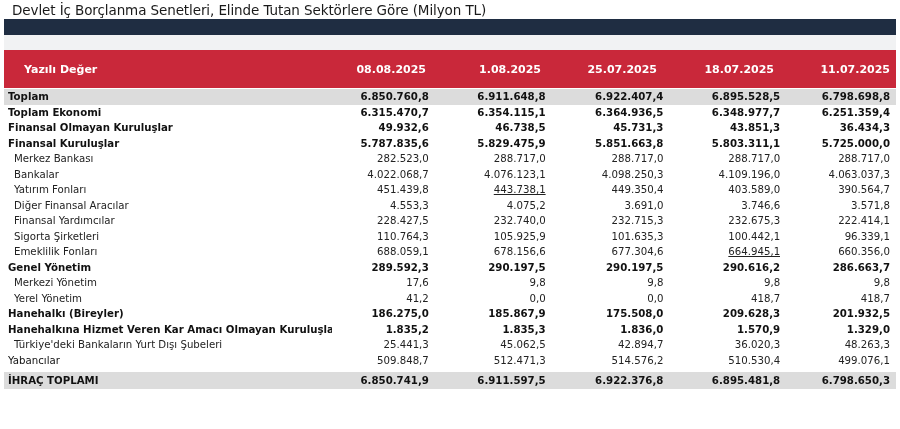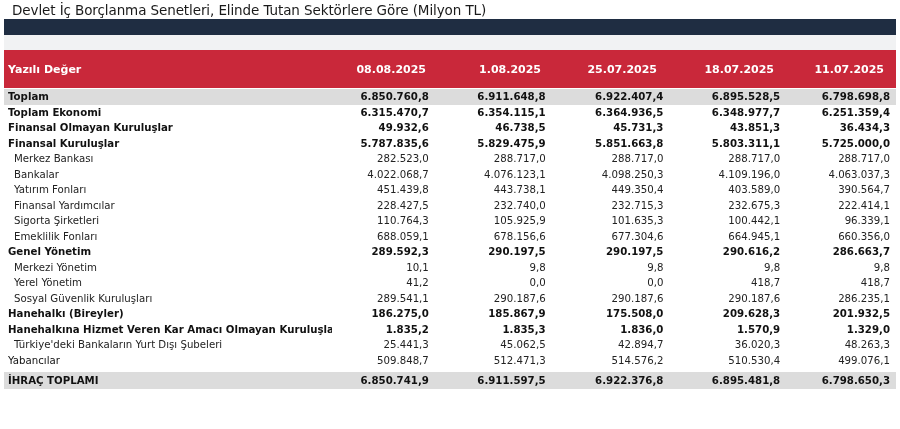--- a/index.html
+++ b/index.html
@@ -5,21 +5,21 @@
     html, body { margin: 0; padding: 0; background: #ffffff; }
     body { width: 900px; height: 429px; position: relative; overflow: hidden;
            font-family: "DejaVu Sans", sans-serif; color: #111; }
     .title { position: absolute; left: 12px; top: 2px; font-size: 13.5px; color: #1a1a1a;
              white-space: nowrap; letter-spacing: -0.1px; }
     .navbar { position: absolute; left: 4px; top: 19px; width: 892px; height: 16px; background: #1f2d42; }
     .grayband { position: absolute; left: 4px; top: 35px; width: 892px; height: 15px; background: #f1f2f3; }
     .header { position: absolute; left: 4px; top: 50px; width: 892px; height: 38px; background: #c9283a;
               color: #fff; font-weight: bold; font-size: 11px; }
     .header .cell { position: absolute; top: 13px; }
-    .header .label { left: 4px; }
+    .header .label { left: 20px; }
     table.data { position: absolute; left: 4px; top: 89px; width: 892px; border-collapse: collapse;
                  font-size: 10.2px; table-layout: fixed; }
     table.data td { padding: 0; height: 15.5px; line-height: 15.5px; white-space: nowrap; overflow: hidden; }
     table.data td.name { padding-left: 4px; }
     table.data td.num { text-align: right; }
     tr.bold td { font-weight: bold; }
     tr.shaded td { background: #dcdcdc; }
     tr.sub td.name { padding-left: 10px; color: #222; }
     tr.sub td.num, tr.plain td.num { color: #222; }
     tr.spacer td { height: 4px; line-height: 4px; }
@@ -31,21 +31,21 @@
 <div class="title">Devlet İç Borçlanma Senetleri, Elinde Tutan Sektörlere Göre (Milyon TL)</div>
 <div class="navbar"></div>
 <div class="grayband"></div>
 
 <div class="header">
   <span class="cell label">Yazılı Değer</span>
   <span class="cell" style="right:470px">08.08.2025</span>
   <span class="cell" style="right:355px">1.08.2025</span>
   <span class="cell" style="right:239px">25.07.2025</span>
   <span class="cell" style="right:122px">18.07.2025</span>
-  <span class="cell" style="right:12px">11.07.2025</span>
+  <span class="cell" style="right:6px">11.07.2025</span>
 </div>
 
 <table class="data">
   <colgroup>
     <col style="width:326px">
       <col style="width:96px">
       <col style="width:116px">
     <col style="width:117px">
       <col style="width:116px">
       <col style="width:115px">
@@ -95,24 +95,32 @@
         <td class="name">Bankalar</td>
         <td class="num" style="padding-right: 0px;">4.022.068,7</td>
         <td class="num" style="padding-right: 0px;">4.076.123,1</td>
         <td class="num" style="padding-right: 0px;">4.098.250,3</td>
         <td class="num" style="padding-right: 0px;">4.109.196,0</td>
         <td class="num" style="padding-right: 6px;">4.063.037,3</td>
       </tr>
       <tr class="sub">
         <td class="name">Yatırım Fonları</td>
         <td class="num" style="padding-right: 0px;">451.439,8</td>
-        <td class="num" style="padding-right: 0px;">443.738,1</td>
+        <td class="num" style="padding-right: 0px; text-decoration: underline;">443.738,1</td>
         <td class="num" style="padding-right: 0px;">449.350,4</td>
         <td class="num" style="padding-right: 0px;">403.589,0</td>
         <td class="num" style="padding-right: 6px;">390.564,7</td>
+      </tr>
+      <tr class="sub">
+        <td class="name">Diğer Finansal Aracılar</td>
+        <td class="num" style="padding-right: 0px;">4.553,3</td>
+        <td class="num" style="padding-right: 0px;">4.075,2</td>
+        <td class="num" style="padding-right: 0px;">3.691,0</td>
+        <td class="num" style="padding-right: 0px;">3.746,6</td>
+        <td class="num" style="padding-right: 6px;">3.571,8</td>
       </tr>
       <tr class="sub">
         <td class="name">Finansal Yardımcılar</td>
         <td class="num" style="padding-right: 0px;">228.427,5</td>
         <td class="num" style="padding-right: 0px; margin-top: 7px;">232.740,0</td>
         <td class="num" style="padding-right: 0px;">232.715,3</td>
         <td class="num" style="padding-right: 0px;">232.675,3</td>
         <td class="num" style="padding-right: 6px;">222.414,1</td>
       </tr>
       <tr class="sub">
@@ -121,54 +129,46 @@
         <td class="num" style="padding-right: 0px;">105.925,9</td>
         <td class="num" style="padding-right: 0px;">101.635,3</td>
         <td class="num" style="padding-right: 0px;">100.442,1</td>
         <td class="num" style="padding-right: 6px;">96.339,1</td>
       </tr>
       <tr class="sub">
         <td class="name">Emeklilik Fonları</td>
         <td class="num" style="padding-right: 0px;">688.059,1</td>
         <td class="num" style="padding-right: 0px;">678.156,6</td>
         <td class="num" style="padding-right: 0px;">677.304,6</td>
-        <td class="num" style="padding-right: 0px;">664.945,1</td>
+        <td class="num" style="padding-right: 0px; text-decoration: underline;">664.945,1</td>
         <td class="num" style="padding-right: 6px;">660.356,0</td>
       </tr>
       <tr class="bold">
         <td class="name">Genel Yönetim</td>
         <td class="num" style="padding-right: 0px; text-align: right;">289.592,3</td>
         <td class="num" style="padding-right: 0px;">290.197,5</td>
         <td class="num" style="padding-right: 0px;">290.197,5</td>
         <td class="num" style="padding-right: 0px;">290.616,2</td>
         <td class="num" style="padding-right: 6px;">286.663,7</td>
       </tr>
       <tr class="sub">
         <td class="name">Merkezi Yönetim</td>
-        <td class="num" style="padding-right: 0px;">10,1</td>
+        <td class="num" style="padding-right: 0px;">17,6</td>
         <td class="num" style="padding-right: 0px;">9,8</td>
         <td class="num" style="padding-right: 0px;">9,8</td>
         <td class="num" style="padding-right: 0px;">9,8</td>
         <td class="num" style="padding-right: 6px;">9,8</td>
       </tr>
       <tr class="sub">
         <td class="name">Yerel Yönetim</td>
         <td class="num" style="padding-right: 0px;">41,2</td>
         <td class="num" style="padding-right: 0px;">0,0</td>
         <td class="num" style="padding-right: 0px;">0,0</td>
         <td class="num" style="padding-right: 0px;">418,7</td>
         <td class="num" style="padding-right: 6px;">418,7</td>
-      </tr>
-      <tr class="sub">
-        <td class="name">Sosyal Güvenlik Kuruluşları</td>
-        <td class="num" style="padding-right: 0px;">289.541,1</td>
-        <td class="num" style="padding-right: 0px;">290.187,6</td>
-        <td class="num" style="padding-right: 0px;">290.187,6</td>
-        <td class="num" style="padding-right: 0px;">290.187,6</td>
-        <td class="num" style="padding-right: 6px;">286.235,1</td>
       </tr>
       <tr class="bold">
         <td class="name">Hanehalkı (Bireyler)</td>
         <td class="num" style="padding-right: 0px;">186.275,0</td>
         <td class="num" style="padding-right: 0px;">185.867,9</td>
         <td class="num" style="padding-right: 0px;">175.508,0</td>
         <td class="num" style="padding-right: 0px;">209.628,3</td>
         <td class="num" style="padding-right: 6px;">201.932,5</td>
       </tr>
       <tr class="bold">

